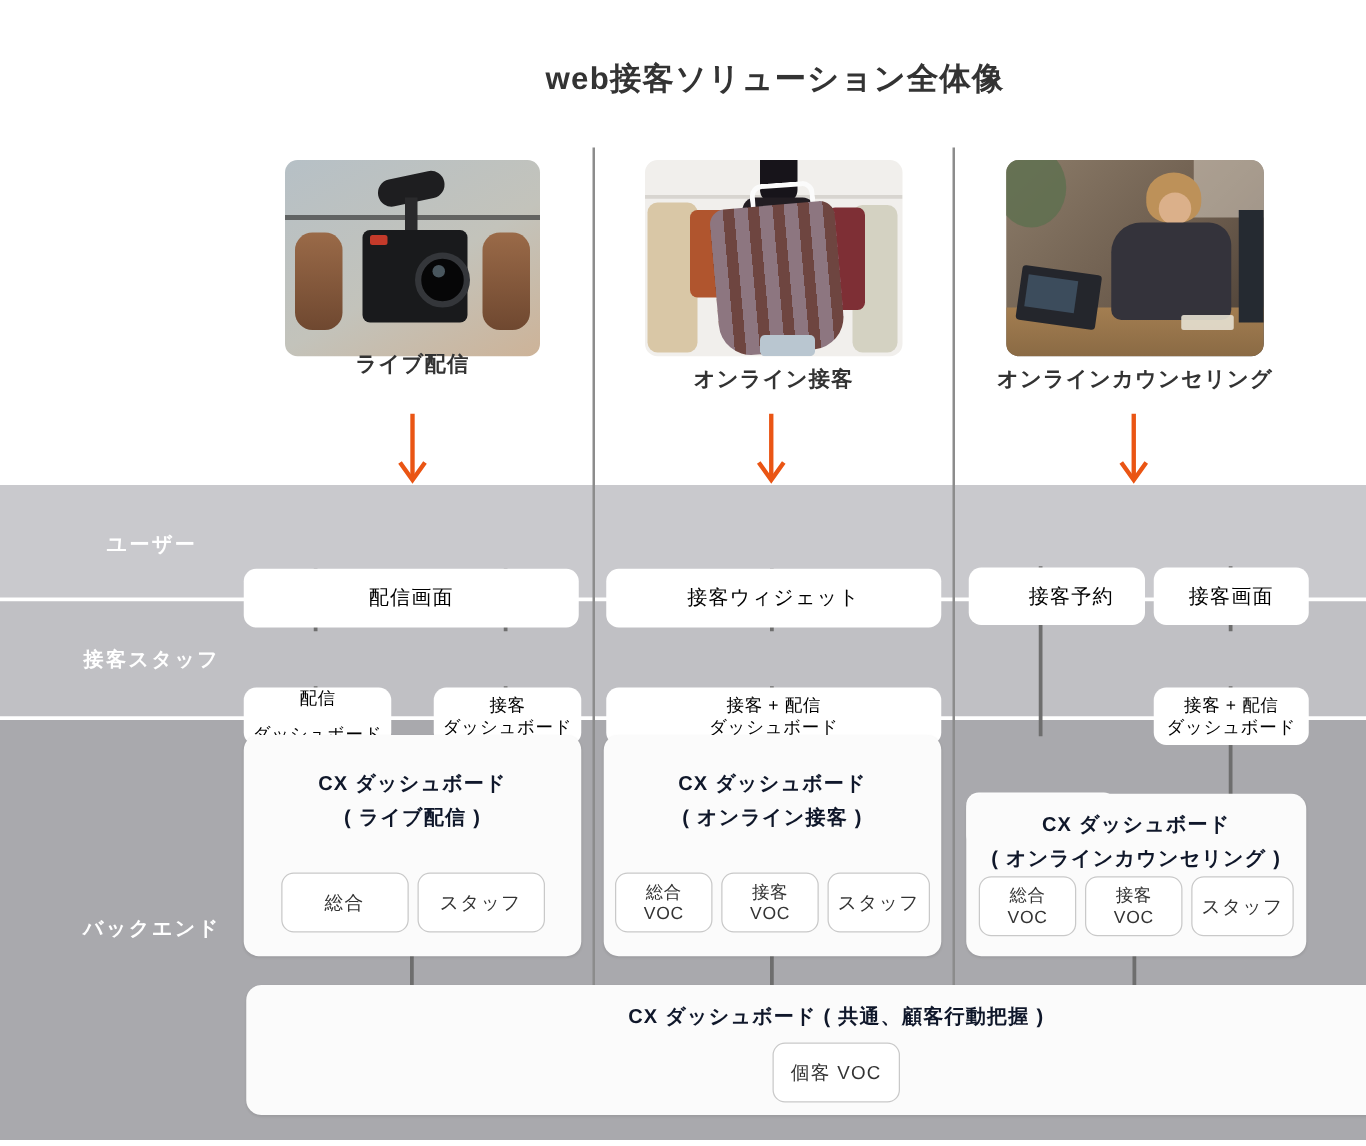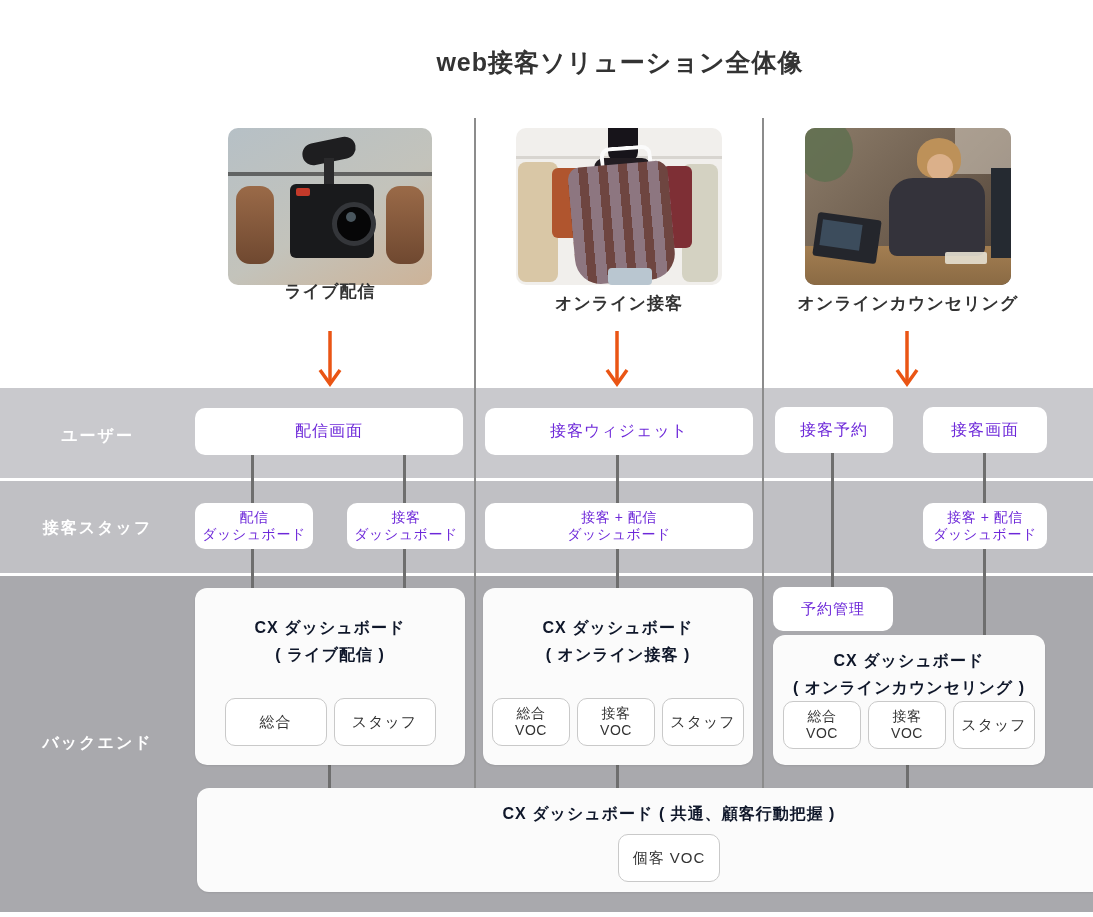--- a/index.html
+++ b/index.html
@@ -14,27 +14,27 @@
   }
   .photo{position:absolute;border-radius:10px;overflow:hidden;}
   .caption{
     position:absolute;font-size:17px;font-weight:bold;color:#333;
     text-align:center;letter-spacing:1px;
   }
   .separator{position:absolute;width:2px;background:#8c8c8c;z-index:3;}
   .band{position:absolute;left:0;width:1093px;z-index:1;}
   .row-label{
     position:absolute;left:0;width:195px;text-align:center;color:#fff;
-    font-size:16px;font-weight:bold;letter-spacing:2px;z-index:2;
+    font-size:16px;font-weight:bold;letter-spacing:2px;z-index:2;padding-left:24px;
   }
   .connector{position:absolute;width:3px;background:#6e6e6e;z-index:2;}
   .wbox{
     position:absolute;background:#fff;border-radius:10px;z-index:4;
     display:flex;align-items:center;justify-content:center;text-align:center;
-    font-size:16px;color:#6d28d9;letter-spacing:1px;
+    font-size:16px;color:#000000;letter-spacing:1px;margin-top:47px;
   }
   .wbox.two{flex-direction:column;font-size:14px;line-height:17px;letter-spacing:0.5px;}
   .card{
     position:absolute;background:#fbfbfb;border-radius:12px;z-index:4;
     box-shadow:0 1px 2px rgba(0,0,0,0.08);
   }
   .card-title{
     position:absolute;left:0;width:100%;text-align:center;
     font-size:16px;font-weight:bold;color:#0f172a;line-height:27px;letter-spacing:1px;
   }
@@ -133,24 +133,24 @@
   <div class="connector" style="left:616px;top:549px;height:41px;"></div>
   <div class="connector" style="left:831px;top:453px;height:136px;"></div>
   <div class="connector" style="left:983px;top:453px;height:52px;"></div>
   <div class="connector" style="left:983px;top:549px;height:88px;"></div>
   <div class="connector" style="left:328px;top:764px;height:26px;"></div>
   <div class="connector" style="left:616px;top:764px;height:26px;"></div>
   <div class="connector" style="left:906px;top:764px;height:26px;"></div>
 
   <div class="wbox" style="left:195px;top:408px;width:268px;height:47px;">配信画面</div>
   <div class="wbox" style="left:485px;top:408px;width:268px;height:47px;">接客ウィジェット</div>
-  <div class="wbox" style="left:775px;top:407px;width:118px;height:46px;">接客予約</div>
+  <div class="wbox" style="left:775px;top:407px;width:118px;height:46px;padding-left:23px;">接客予約</div>
   <div class="wbox" style="left:923px;top:407px;width:124px;height:46px;">接客画面</div>
 
-  <div class="wbox two" style="left:195px;top:503px;width:118px;height:46px;">
+  <div class="wbox two" style="left:195px;top:503px;width:118px;height:46px;justify-content:space-between;">
     <span>配信</span>
     <span>ダッシュボード</span>
   </div>
   <div class="wbox two" style="left:347px;top:503px;width:118px;height:46px;">
     <span>接客</span>
     <span>ダッシュボード</span>
   </div>
   <div class="wbox two" style="left:485px;top:503px;width:268px;height:46px;">
     <span>接客 + 配信</span>
     <span>ダッシュボード</span>

